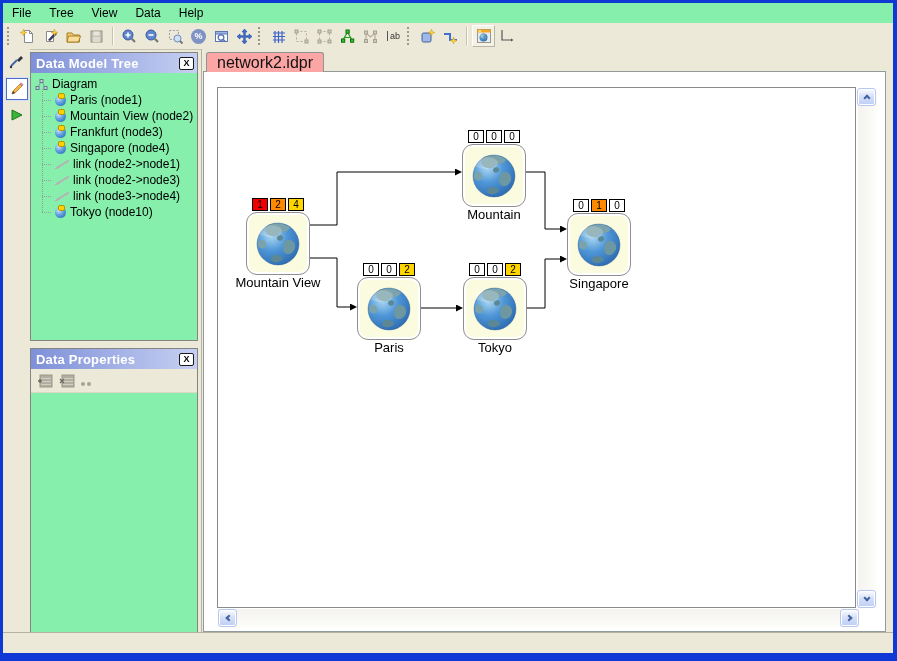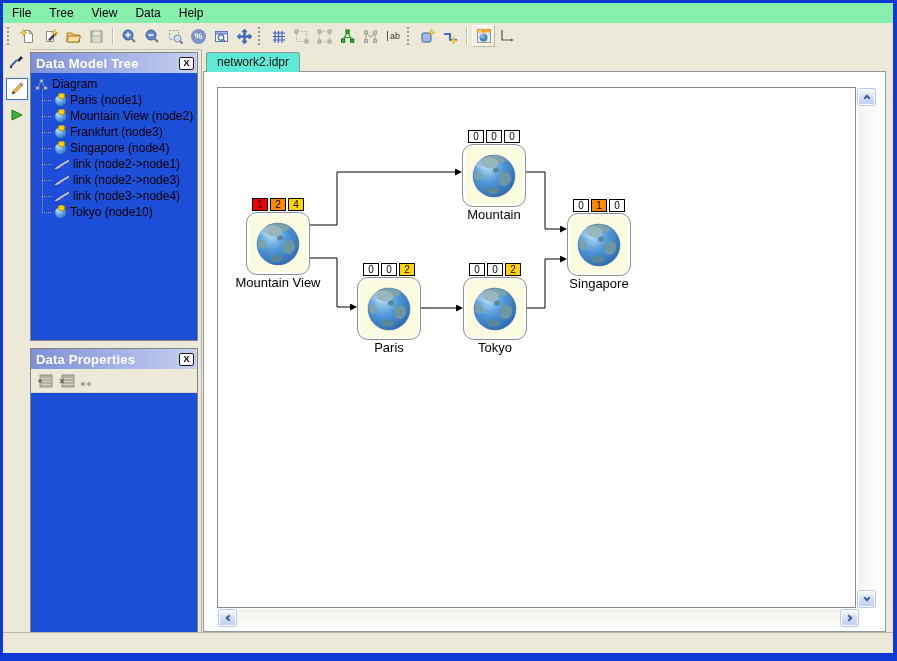--- a/index.html
+++ b/index.html
@@ -25,21 +25,21 @@
   .pct-icon { width:15px; height:15px; border-radius:50%; background:#7e92c4; color:#fff;
     font-size:9px; font-weight:bold; line-height:15px; text-align:center; }
   .lab-icon { font-size:9px; color:#333; border-left:1px solid #555; padding-left:2px; line-height:10px; }
 
   
   .leftstrip { position:absolute; left:0; top:46px; width:27px; bottom:21px; background:#ece9d8; }
   .lsbtn { width:22px; height:22px; margin:3px auto 4px auto; display:flex; align-items:center; justify-content:center; }
   .lsbtn.selected { background:#fff; border:1px solid #4a6fc4; box-shadow:0 0 0 1px #d8e0f4; }
 
   
-  .panel { position:absolute; background:#1d4ed8; border:1px solid #848484; }
+  .panel { position:absolute; background:#86efac; border:1px solid #848484; }
   .panel-tree  { left:27px; top:49px;  width:168px; height:289px; }
   .panel-props { left:27px; top:345px; width:168px; height:290px; }
   .phead { height:20px; display:flex; align-items:center; padding:0 3px 0 5px;
     background:linear-gradient(to right,#7e90d8,#c6d0f2); }
   .ptitle { flex:1; color:#fff; font-weight:bold; font-size:13px; letter-spacing:.2px; }
   .pclose { width:15px; height:13px; background:#fff; border:1px solid #1a1a1a; border-radius:2px;
     font-size:9px; font-weight:bold; line-height:11px; text-align:center; color:#000; }
 
   
   .tree { padding:3px 2px 0 4px; font-size:12px; color:#000; }
@@ -54,23 +54,23 @@
   .link-ico { width:14px; height:9px; flex:0 0 auto;
     background:linear-gradient(to bottom right, transparent 44%, #b4b4b4 45%, #b4b4b4 58%, transparent 59%); }
 
   
   .ptb { height:24px; background:#ece9d8; border-bottom:1px solid #dcd8c8; display:flex; align-items:center; gap:6px; padding:0 6px; }
   .dot { width:4px; height:4px; border-radius:50%; background:#a8a496; display:inline-block; margin-right:2px; }
 
   
   .vdiv { position:absolute; left:198px; top:46px; width:1px; bottom:21px; background:#b5b2a2; }
   .main { position:absolute; left:199px; top:46px; right:0; bottom:21px; background:#ece9d8; }
-  .tab { position:absolute; left:4px; top:3px; height:20px; padding:0 10px; background:#5eead4;
+  .tab { position:absolute; left:4px; top:3px; height:20px; padding:0 10px; background:#fca5a5;
     border:1px solid #8c9598; border-bottom:none; border-radius:3px 3px 0 0;
-    font-size:12px; line-height:19px; color:#111; z-index:2; }
+    font-size:16px; line-height:19px; color:#111; z-index:2; }
   .tabpanel { position:absolute; left:1px; top:22px; width:683px; height:561px;
     background:#fff; border:1px solid #919b9c; z-index:1; }
 
   .canvas { position:absolute; left:13px; top:15px; width:639px; height:521px;
     background:#fff; border:1px solid #8a8a8a; }
   .wires { position:absolute; left:0; top:0; }
 
   .dnode { position:absolute; width:64px; height:63px; background:#fbfbdf;
     border:1px solid #8f8f8f; border-radius:11px; box-shadow:inset 0 0 0 2px #fff;
     display:flex; align-items:center; justify-content:center; }

